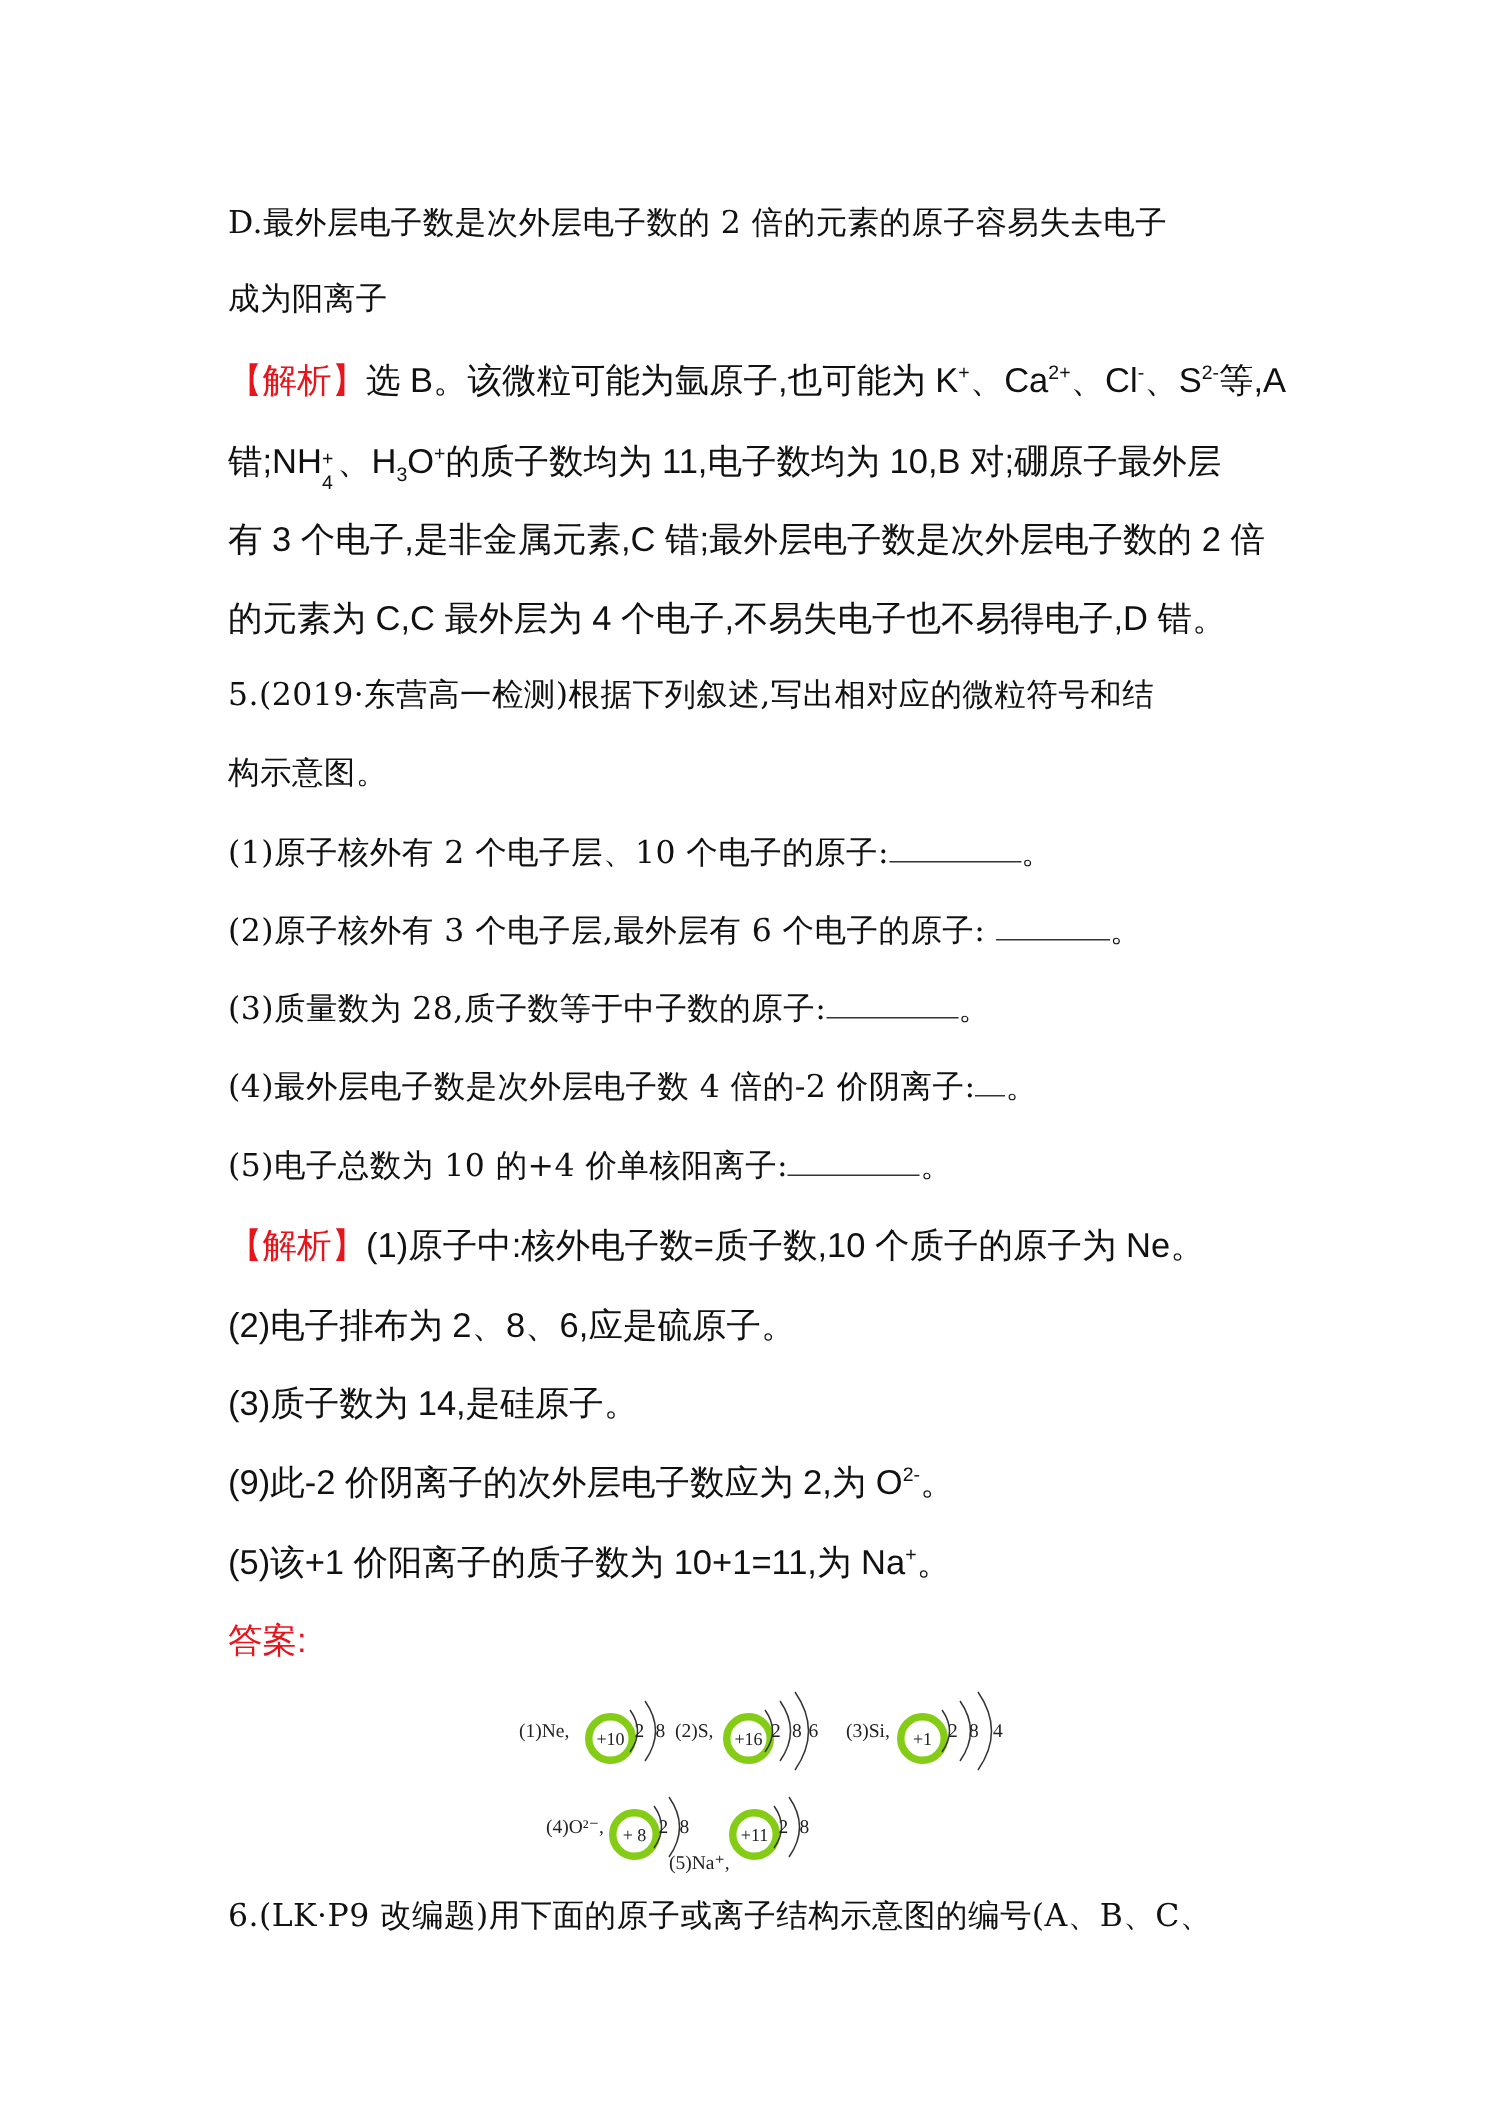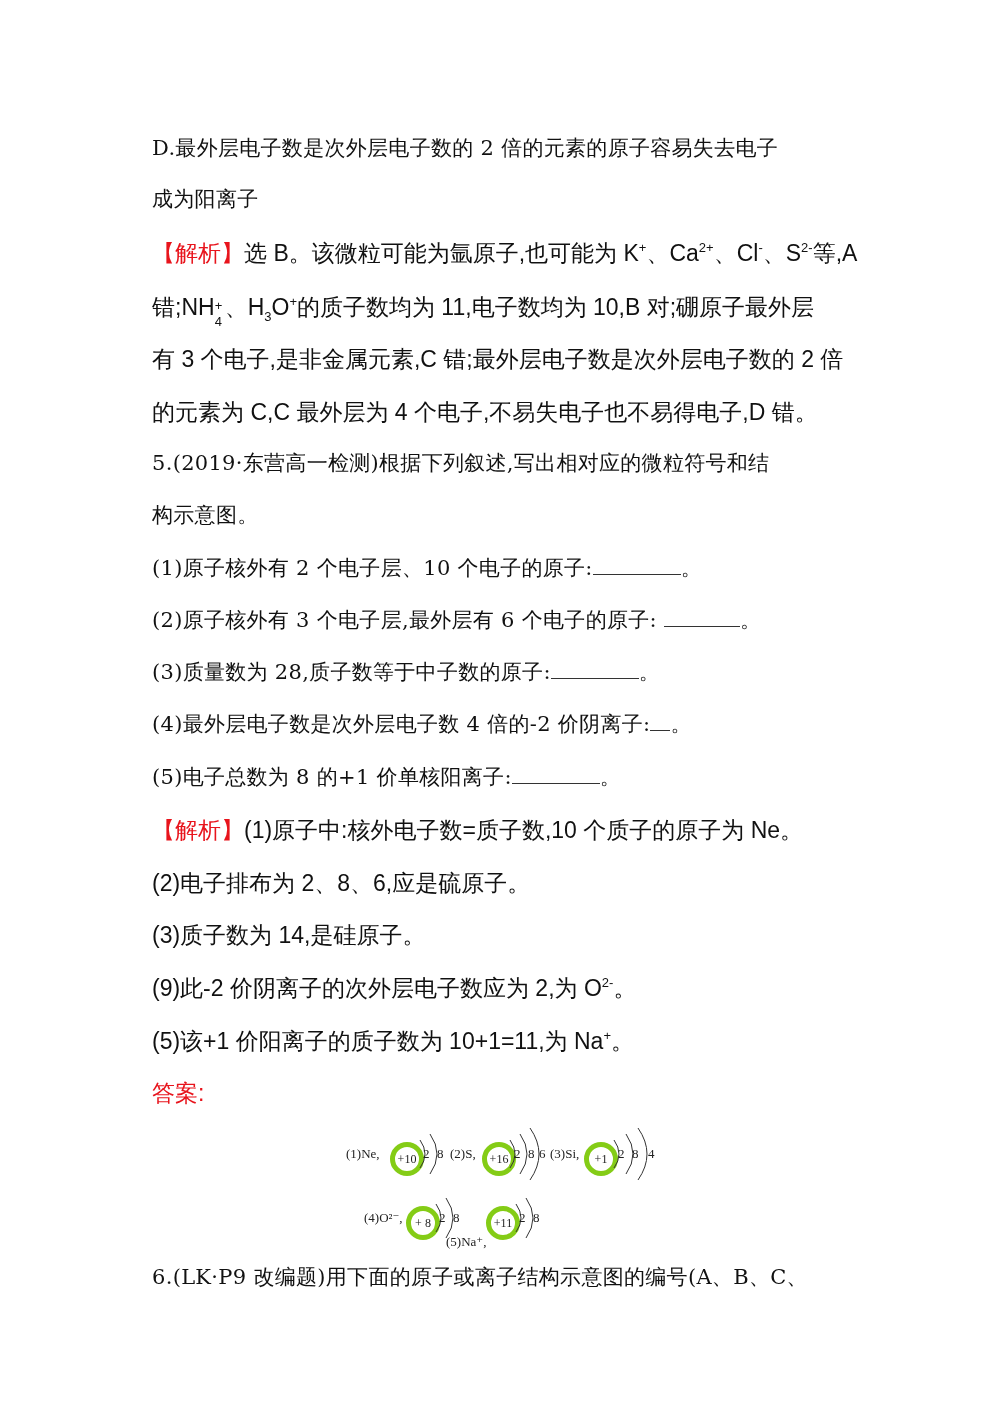--- a/index.html
+++ b/index.html
@@ -44,21 +44,21 @@
 <div class="line serif" style="top:605px;">
   <span>(2)原子核外有 3 个电子层,最外层有 6 个电子的原子: </span><span class="blank" style="width:76px;"></span><span>。</span>
 </div>
 <div class="line serif" style="top:657px;">
   <span>(3)质量数为 28,质子数等于中子数的原子:</span><span class="blank" style="width:88px;"></span><span>。</span>
 </div>
 <div class="line serif" style="top:709px;">
   <span>(4)最外层电子数是次外层电子数 4 倍的-2 价阴离子:</span><span class="blank" style="width:20px;"></span><span>。</span>
 </div>
 <div class="line serif" style="top:762px;">
-  <span>(5)电子总数为 8 的+1 价单核阳离子:</span><span class="blank" style="width:88px;"></span><span>。</span>
+  <span>(5)电子总数为 10 的+4 价单核阳离子:</span><span class="blank" style="width:88px;"></span><span>。</span>
 </div>
 
 <div class="line sans" style="top:815px;">
   <span class="red">【解析】</span><span>(1)原子中:核外电子数=质子数,10 个质子的原子为 Ne。</span>
 </div>
 <div class="line sans" style="top:868px;">(2)电子排布为 2、8、6,应是硫原子。</div>
 <div class="line sans" style="top:920px;">(3)质子数为 14,是硅原子。</div>
 <div class="line sans" style="top:973px;">
   <span>(9)此-2 价阴离子的次外层电子数应为 2,为 O</span><sup>2-</sup><span>。</span>
 </div>
@@ -86,21 +86,21 @@
     <svg class="arc" style="left:58px;" width="50" height="40">
       <path d="M2,6 Q12,20 2,34" fill="none" stroke="#333" stroke-width="1"></path>
       <path d="M12,0 Q26,20 12,40" fill="none" stroke="#333" stroke-width="1"></path>
       <path d="M22,-6 Q40,20 22,46" fill="none" stroke="#333" stroke-width="1"></path>
     </svg>
     <span class="shell-num" style="left:64px;">2</span>
     <span class="shell-num" style="left:78px;">8</span>
     <span class="shell-num" style="left:89px;">6</span>
   </div>
 
-  <div class="atom" style="left:210px; top:6px; width:110px;">
+  <div class="atom" style="left:224px; top:6px; width:110px;">
     <span class="lbl" style="left:0;">(3)Si,</span>
     <span class="nuc" style="left:34px;">+1</span>
     <svg class="arc" style="left:62px;" width="50" height="40">
       <path d="M2,6 Q12,20 2,34" fill="none" stroke="#333" stroke-width="1"></path>
       <path d="M14,0 Q28,20 14,40" fill="none" stroke="#333" stroke-width="1"></path>
       <path d="M26,-6 Q44,20 26,46" fill="none" stroke="#333" stroke-width="1"></path>
     </svg>
     <span class="shell-num" style="left:68px;">2</span>
     <span class="shell-num" style="left:82px;">8</span>
     <span class="shell-num" style="left:98px;">4</span>

